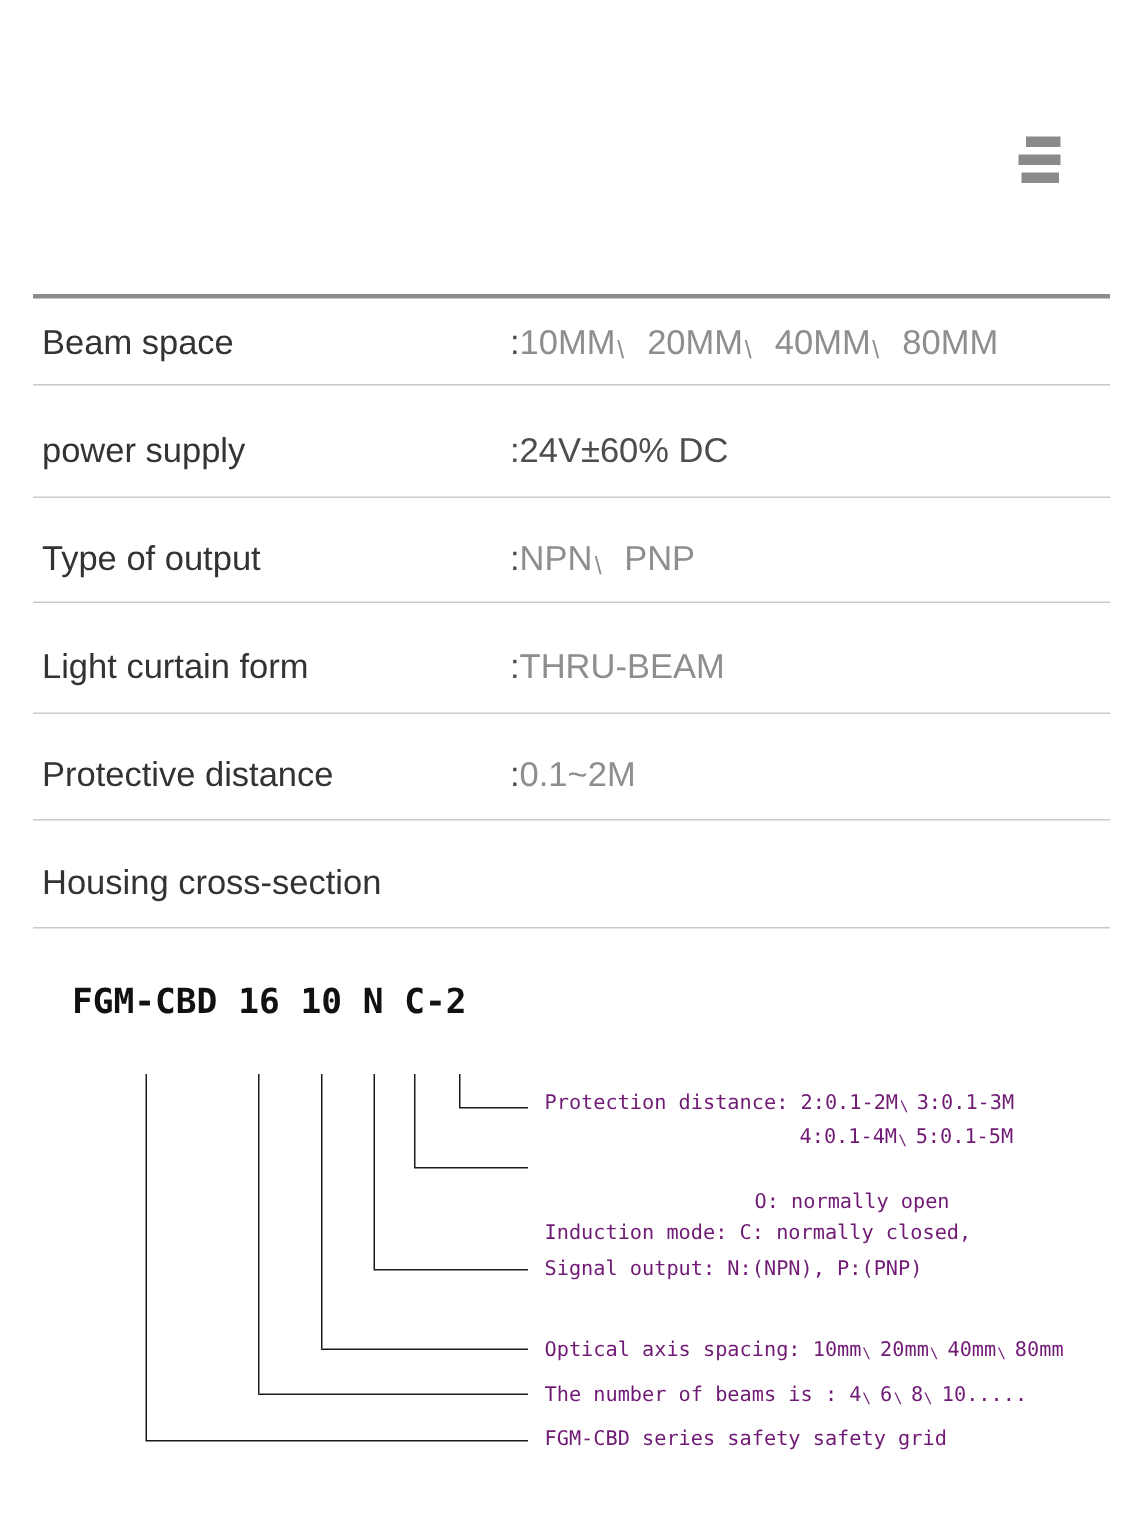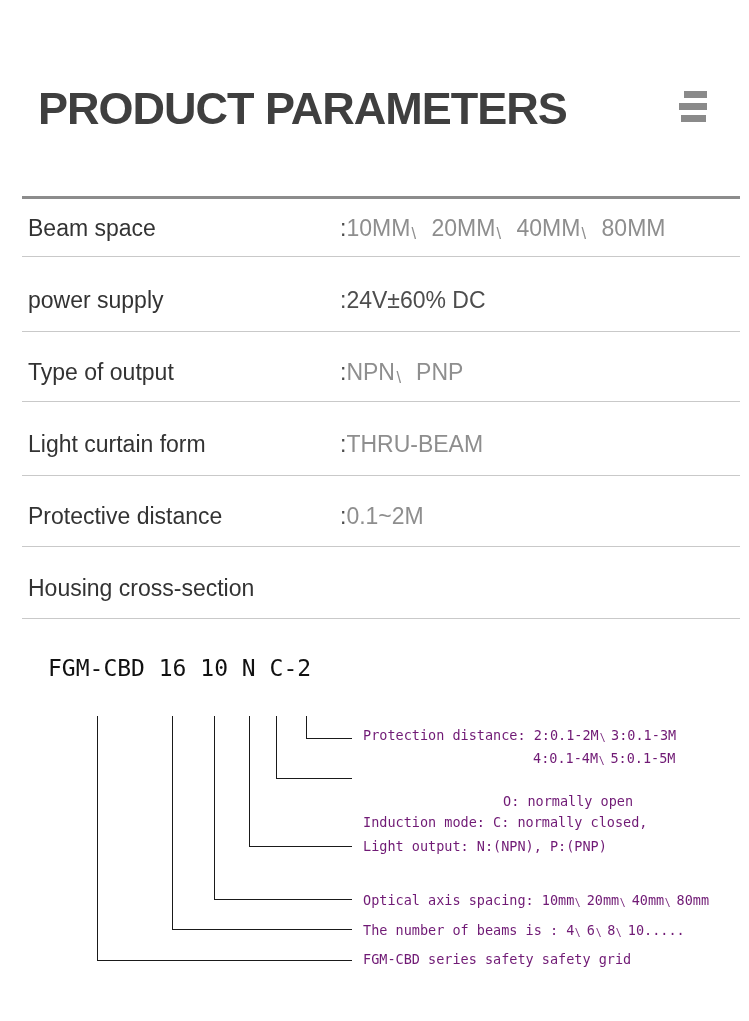--- a/index.html
+++ b/index.html
@@ -24,31 +24,30 @@
   .prow .colon{color:#4d4d4d;}
   .prow .vtext{margin-left:0;color:#8e8e8e;}
   .prow.emph .vtext{color:#4d4d4d;}
 
   
   .ic{display:inline-block;width:0.92em;transform:scale(0.72) translateY(12%);
       transform-origin:25% 80%;}
 
   
   .model{position:absolute;left:48px;top:655px;font-family:"DejaVu Sans Mono",monospace;
-         font-weight:normal;font-size:23px;color:#111111;line-height:26px;white-space:nowrap;}
+         font-weight:bold;font-size:23px;color:#111111;line-height:26px;white-space:nowrap;}
   .cl{position:absolute;background:#1a1a1a;}
   .callout{position:absolute;font-family:"DejaVu Sans Mono",monospace;font-size:13.5px;
            color:#701a75;line-height:16px;white-space:nowrap;}
 </style>
 </head>
 <body>
 
 <div id="page">
 
-  <div class="title">PRODUCT PARAMETERS</div>
 
   <div class="menu">
     <div class="bar b1"></div>
     <div class="bar b2"></div>
     <div class="bar b3"></div>
   </div>
 
   <div class="sep dark" style="top:196px"></div>
   <div class="sep" style="top:256px"></div>
   <div class="sep" style="top:331px"></div>
@@ -94,18 +93,18 @@
   <div class="cl" style="left:172px;top:929px;width:180px;height:1px"></div>
   <div class="cl" style="left:214px;top:899px;width:138px;height:1px"></div>
   <div class="cl" style="left:249px;top:846px;width:103px;height:1px"></div>
   <div class="cl" style="left:276px;top:778px;width:76px;height:1px"></div>
   <div class="cl" style="left:306px;top:738px;width:46px;height:1px"></div>
 
   <div class="callout" style="left:363px;top:727px">Protection distance: 2:0.1-2M<span class="ic">\</span>3:0.1-3M</div>
   <div class="callout" style="left:533px;top:750px">4:0.1-4M<span class="ic">\</span>5:0.1-5M</div>
   <div class="callout" style="left:363px;top:814px">Induction mode: C: normally closed,</div>
   <div class="callout" style="left:503px;top:793px">O: normally open</div>
-  <div class="callout" style="left:363px;top:838px">Light output: N:(NPN), P:(PNP)</div>
+  <div class="callout" style="left:363px;top:838px">Signal output: N:(NPN), P:(PNP)</div>
   <div class="callout" style="left:363px;top:892px">Optical axis spacing: 10mm<span class="ic">\</span>20mm<span class="ic">\</span>40mm<span class="ic">\</span>80mm</div>
   <div class="callout" style="left:363px;top:922px">The number of beams is : 4<span class="ic">\</span>6<span class="ic">\</span>8<span class="ic">\</span>10.....</div>
   <div class="callout" style="left:363px;top:951px">FGM-CBD series safety safety grid</div>
 
 </div>
 
 </body></html>

